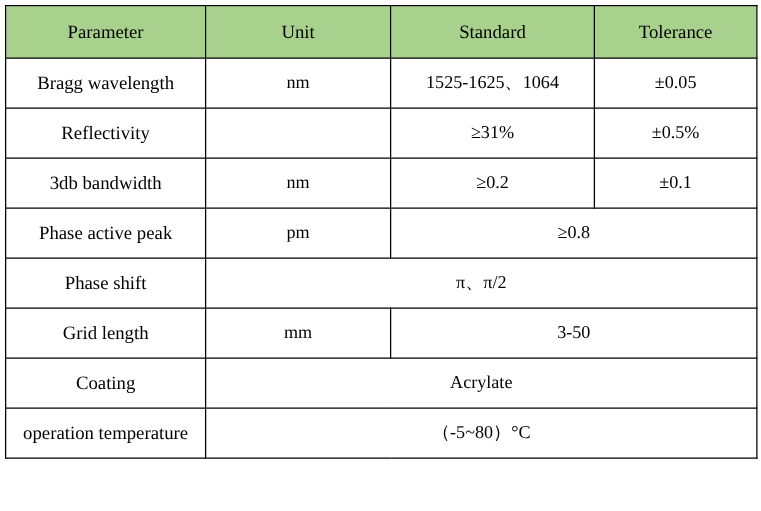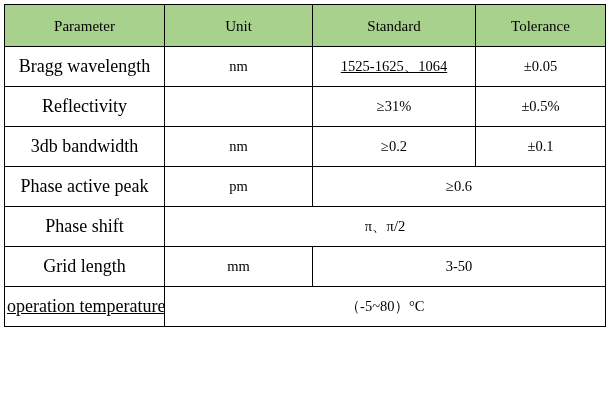--- a/index.html
+++ b/index.html
@@ -42,25 +42,24 @@
   #spec-table thead th {
     background: #a9d18e;
     font-weight: normal;
     height: 42px;
     font-size: 15px;
   }
   #spec-table tbody td.param-cell {
     font-size: 14.5px;
   }
   #spec-table tbody tr td:first-child {
-    font-size: 18px;
+    font-size: 15px;
   }
   .tight {
     font-size: 13px;
-    text-decoration: underline;
   }
 </style>
 </head>
 <body>
 
 <table id="spec-table">
   <colgroup>
     <col class="c-param">
     <col class="c-unit">
     <col class="c-std">
@@ -93,34 +92,38 @@
     <tr>
       <td class="param-cell">3db bandwidth</td>
       <td>nm</td>
       <td>≥0.2</td>
       <td>±0.1</td>
     </tr>
 
     <tr>
       <td class="param-cell">Phase active peak</td>
       <td>pm</td>
-      <td colspan="2">≥0.6</td>
+      <td colspan="2">≥0.8</td>
     </tr>
 
     <tr>
       <td class="param-cell">Phase shift</td>
       <td colspan="3">π、π/2</td>
     </tr>
 
     <tr>
       <td class="param-cell">Grid length</td>
       <td>mm</td>
       <td colspan="2">3-50</td>
     </tr>
 
+    <tr>
+      <td class="param-cell">Coating</td>
+      <td colspan="3">Acrylate</td>
+    </tr>
 
 
     <tr>
       <td class="param-cell tight">operation temperature</td>
       <td colspan="3">（-5~80）°C</td>
     </tr>
 
   </tbody>
 </table>
 

